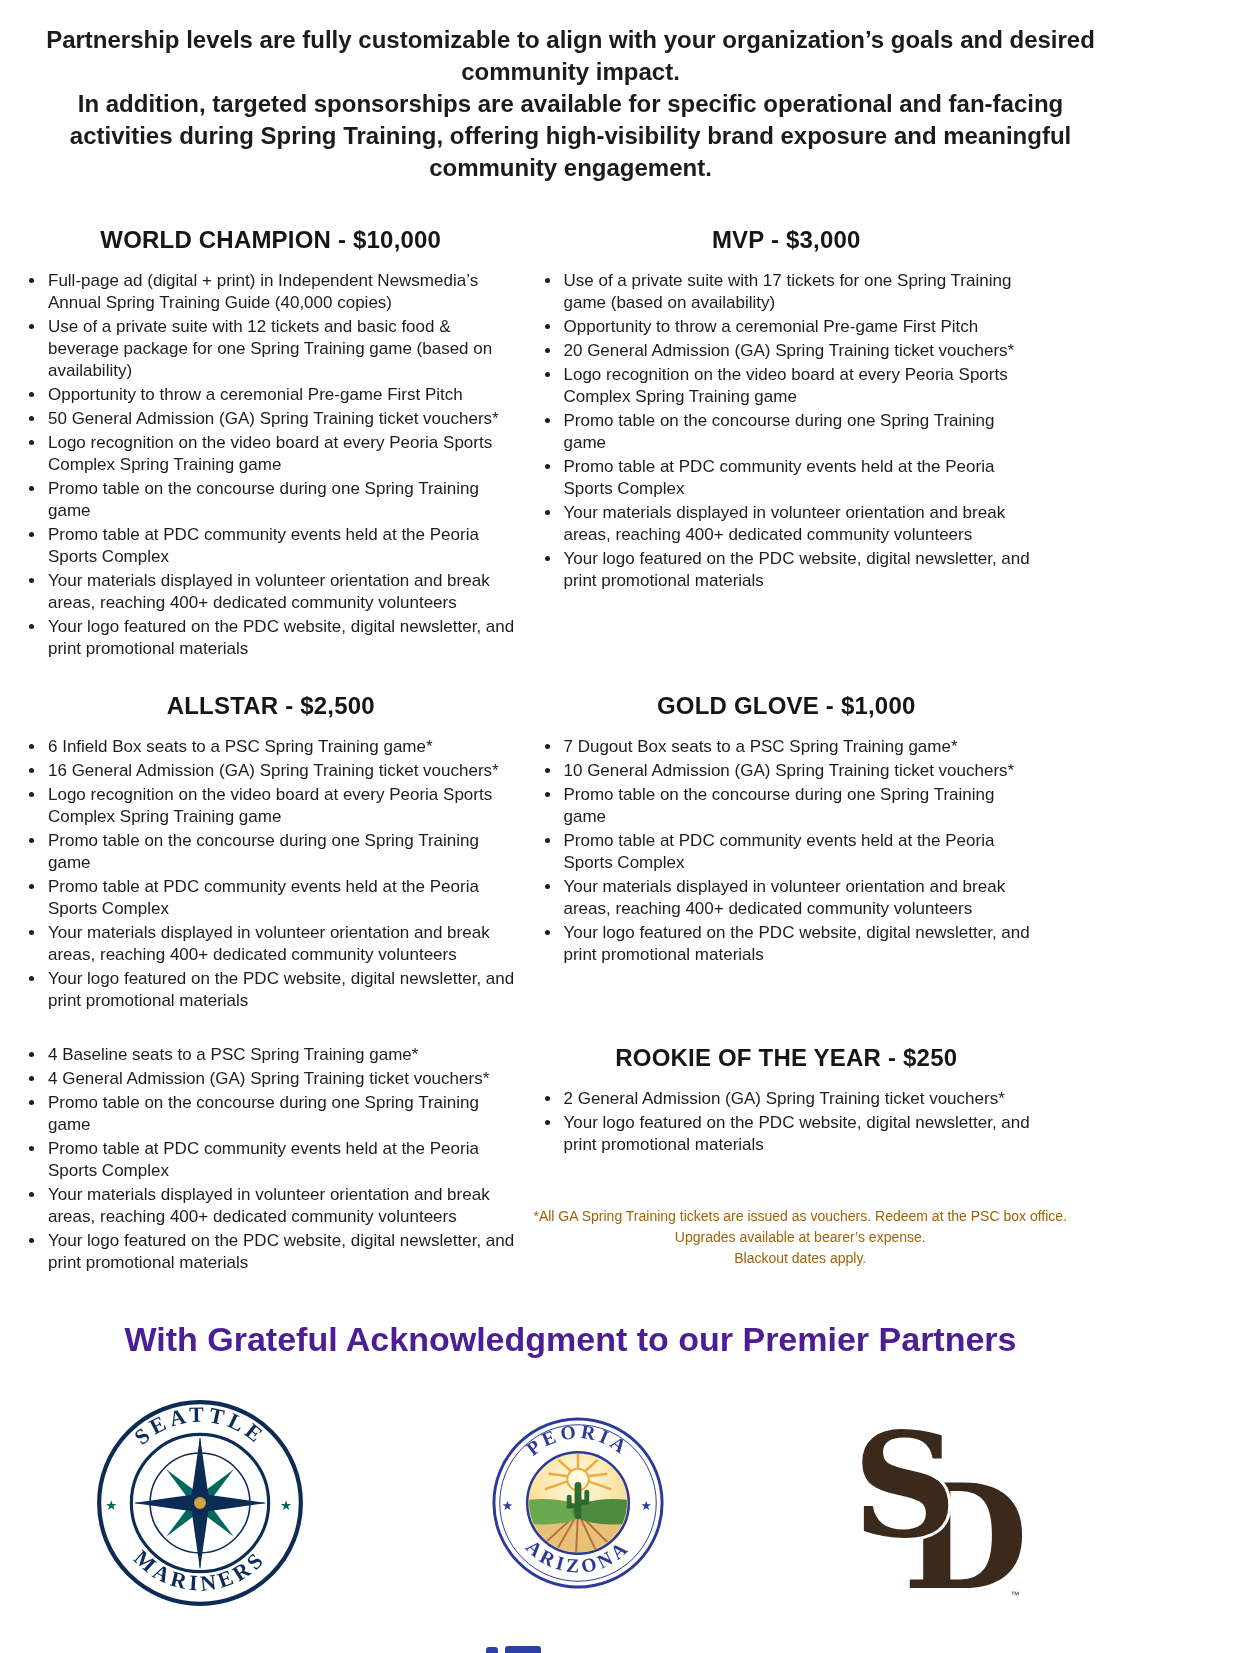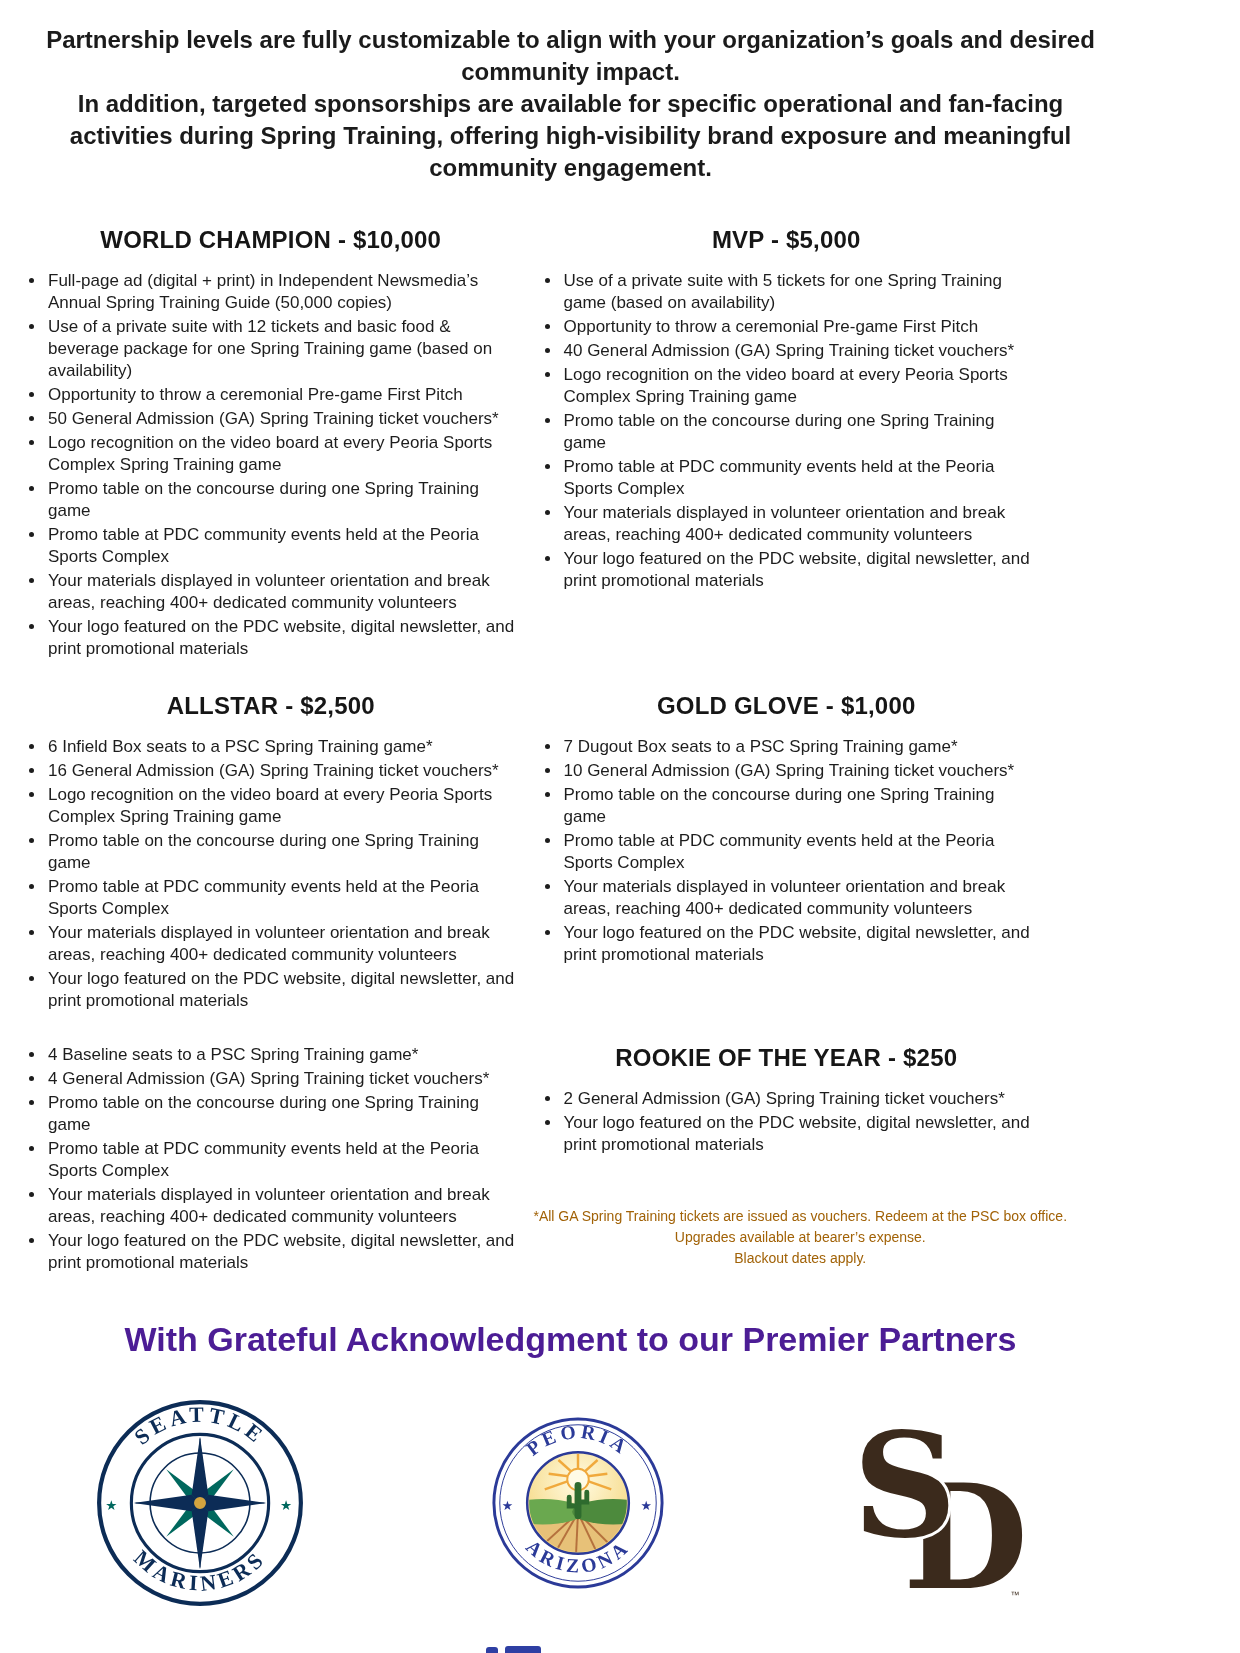--- a/index.html
+++ b/index.html
@@ -43,38 +43,38 @@
   <header class="intro">
     <p>Partnership levels are fully customizable to align with your organization’s goals and desired community impact.</p>
     <p>In addition, targeted sponsorships are available for specific operational and fan-facing activities during Spring Training, offering high-visibility brand exposure and meaningful community engagement.</p>
   </header>
 
   <main class="tiers">
 
     <section class="tier">
       <h2>WORLD CHAMPION -  $10,000</h2>
       <ul>
-          <li>Full-page ad (digital + print) in Independent Newsmedia’s Annual Spring Training Guide (50,000 copies)</li>
+          <li>Full-page ad (digital + print) in Independent Newsmedia’s Annual Spring Training Guide (40,000 copies)</li>
           <li>Use of a private suite with 12 tickets and basic food &amp; beverage package for one Spring Training game (based on availability)</li>
           <li>Opportunity to throw a ceremonial Pre-game First Pitch</li>
           <li>50 General Admission (GA) Spring Training ticket vouchers*</li>
           <li>Logo recognition on the video board at every Peoria Sports Complex Spring Training game</li>
           <li>Promo table on the concourse during one Spring Training game</li>
           <li>Promo table at PDC community events held at the Peoria Sports Complex</li>
           <li>Your materials displayed in volunteer orientation and break areas, reaching 400+ dedicated community volunteers</li>
           <li>Your logo featured on the PDC website, digital newsletter, and print promotional materials</li>
         </ul>
     </section>
 
     <section class="tier">
-      <h2>MVP - $5,000</h2>
-      <ul>
-          <li>Use of a private suite with 5 tickets for one Spring Training game (based on availability)</li>
+      <h2>MVP - $3,000</h2>
+      <ul>
+          <li>Use of a private suite with 17 tickets for one Spring Training game (based on availability)</li>
           <li>Opportunity to throw a ceremonial Pre-game First Pitch</li>
-          <li>40 General Admission (GA) Spring Training ticket vouchers*</li>
+          <li>20 General Admission (GA) Spring Training ticket vouchers*</li>
           <li>Logo recognition on the video board at every Peoria Sports Complex Spring Training game</li>
           <li>Promo table on the concourse during one Spring Training game</li>
           <li>Promo table at PDC community events held at the Peoria Sports Complex</li>
           <li>Your materials displayed in volunteer orientation and break areas, reaching 400+ dedicated community volunteers</li>
           <li>Your logo featured on the PDC website, digital newsletter, and print promotional materials</li>
         </ul>
     </section>
 
     <section class="tier">
       <h2>ALLSTAR - $2,500</h2>

